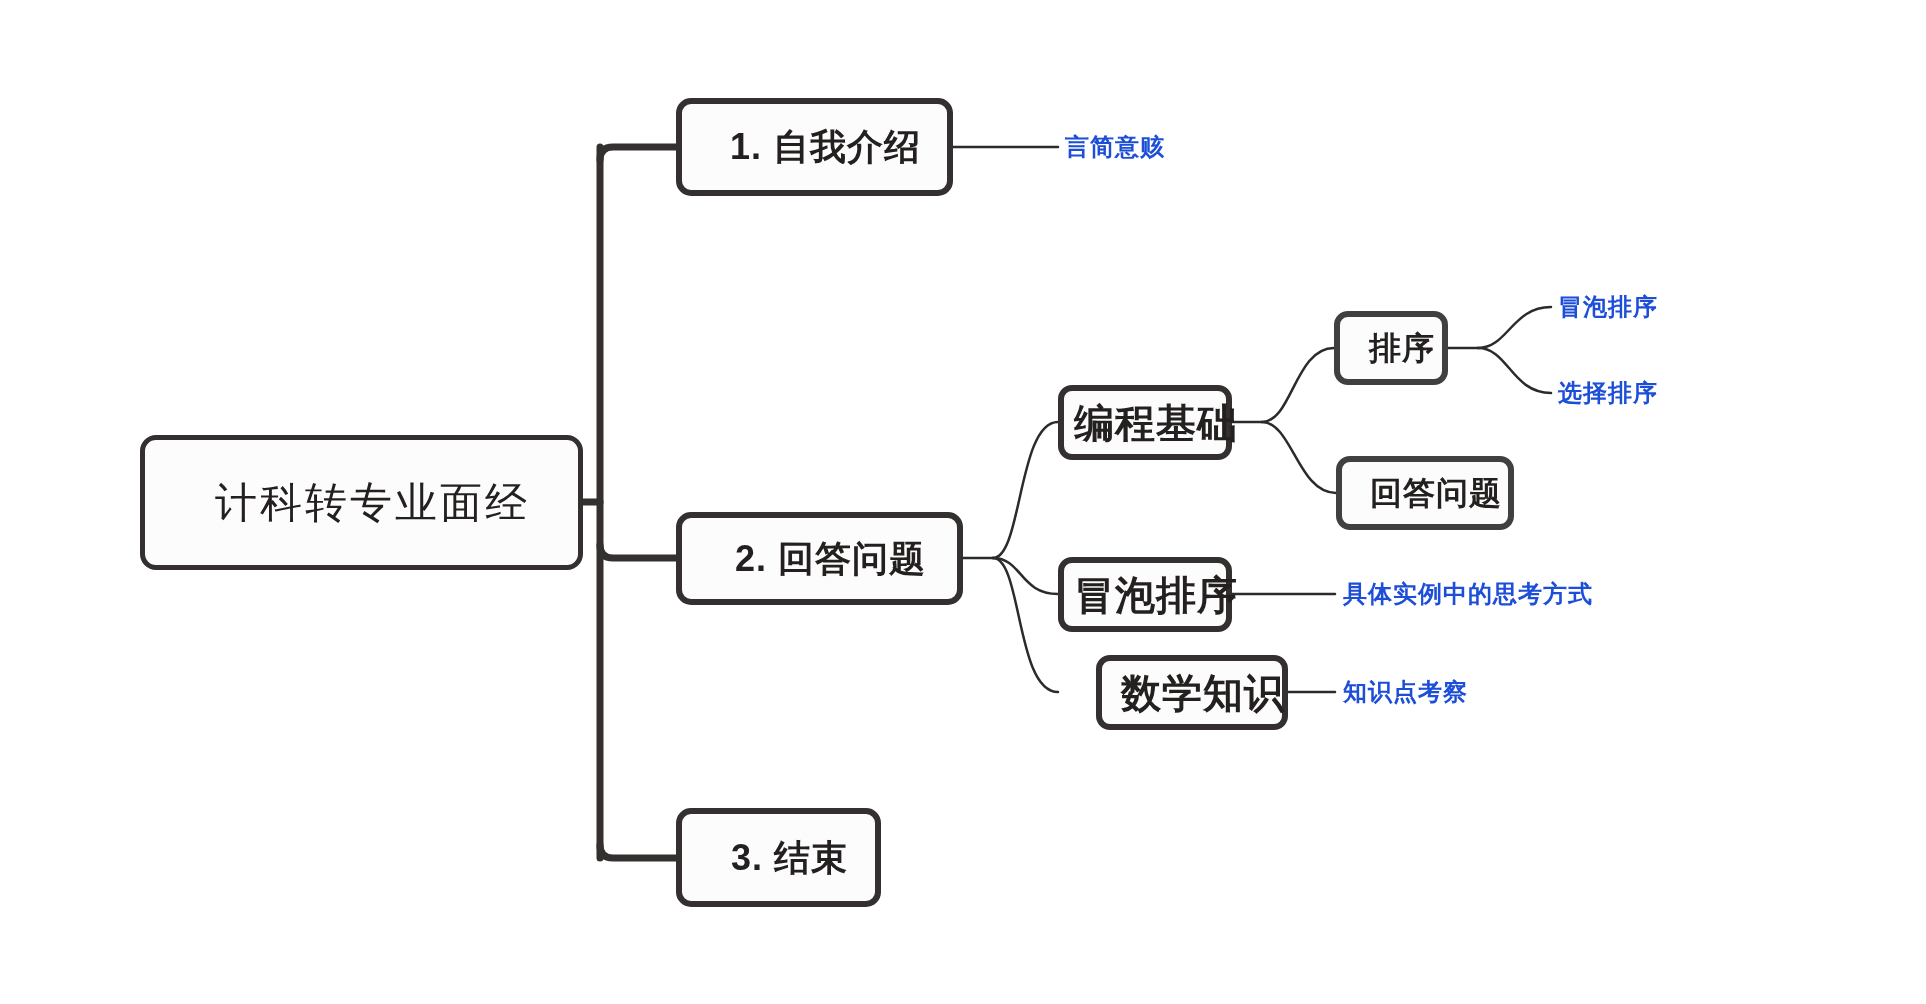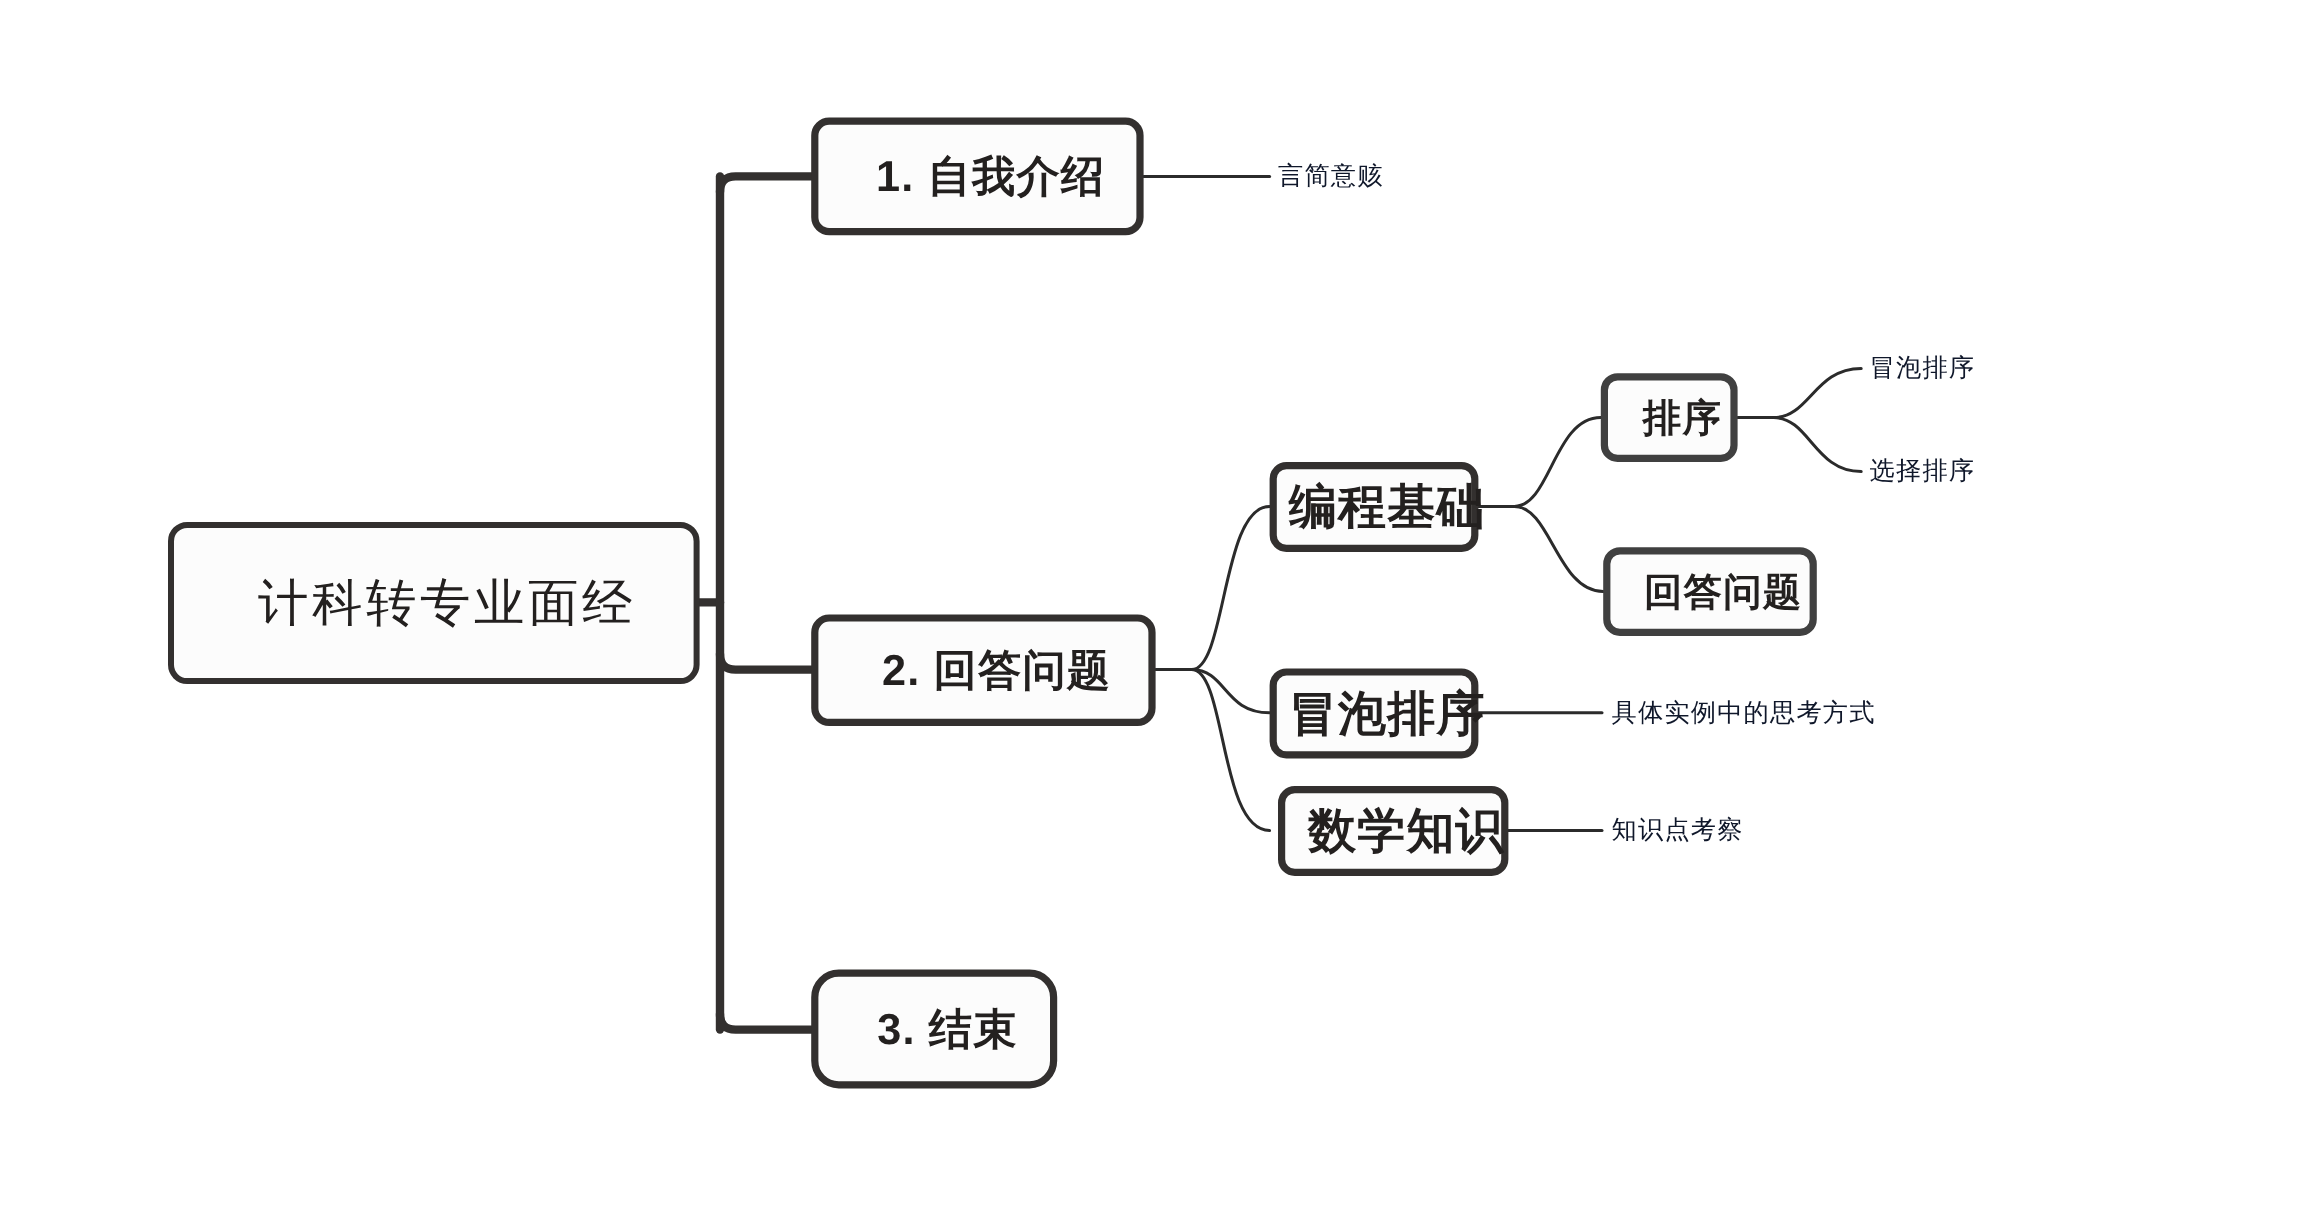--- a/index.html
+++ b/index.html
@@ -69,23 +69,23 @@
     border: 6px solid #404040;
     border-radius: 14px;
     font-size: 32px;
     font-weight: 600;
     letter-spacing: 1px;
     color: #23201f;
   }
   
   .leaf-text {
     position: absolute;
-    font-size: 21px;
-    font-weight: 400;
-    color: #0f172a;
+    font-size: 24px;
+    font-weight: 700;
+    color: #1d4ed8;
     white-space: nowrap;
     letter-spacing: 1px;
     line-height: 1;
     transform: translateY(-50%);
   }
 </style>
 </head>
 <body>
 
 <div id="canvas">
@@ -139,33 +139,33 @@
   </div>
 
   <div class="node lvl1" style="left:676px; top:98px; width:277px; height:98px;">
     <span>1. 自我介绍</span>
   </div>
 
   <div class="node lvl1" style="left:676px; top:512px; width:287px; height:93px;">
     <span>2. 回答问题</span>
   </div>
 
-  <div class="node lvl1" style="left:676px; top:808px; width:205px; height:99px;border-radius:23px;">
+  <div class="node lvl1" style="left:676px; top:808px; width:205px; height:99px;">
     <span>3. 结束</span>
   </div>
 
   <div class="node lvl2" style="left:1058px; top:385px; width:174px; height:75px;">
     <span>编程基础</span>
   </div>
 
   <div class="node lvl2" style="left:1058px; top:557px; width:174px; height:75px;">
     <span>冒泡排序</span>
   </div>
 
-  <div class="node lvl2" style="left:1065px; top:655px; width:192px; height:75px;">
+  <div class="node lvl2" style="left:1096px; top:655px; width:192px; height:75px;">
     <span>数学知识</span>
   </div>
 
   <div class="node lvl3" style="left:1334px; top:311px; width:114px; height:74px;">
     <span>排序</span>
   </div>
 
   <div class="node lvl3" style="left:1336px; top:456px; width:178px; height:74px;">
     <span>回答问题</span>
   </div>

